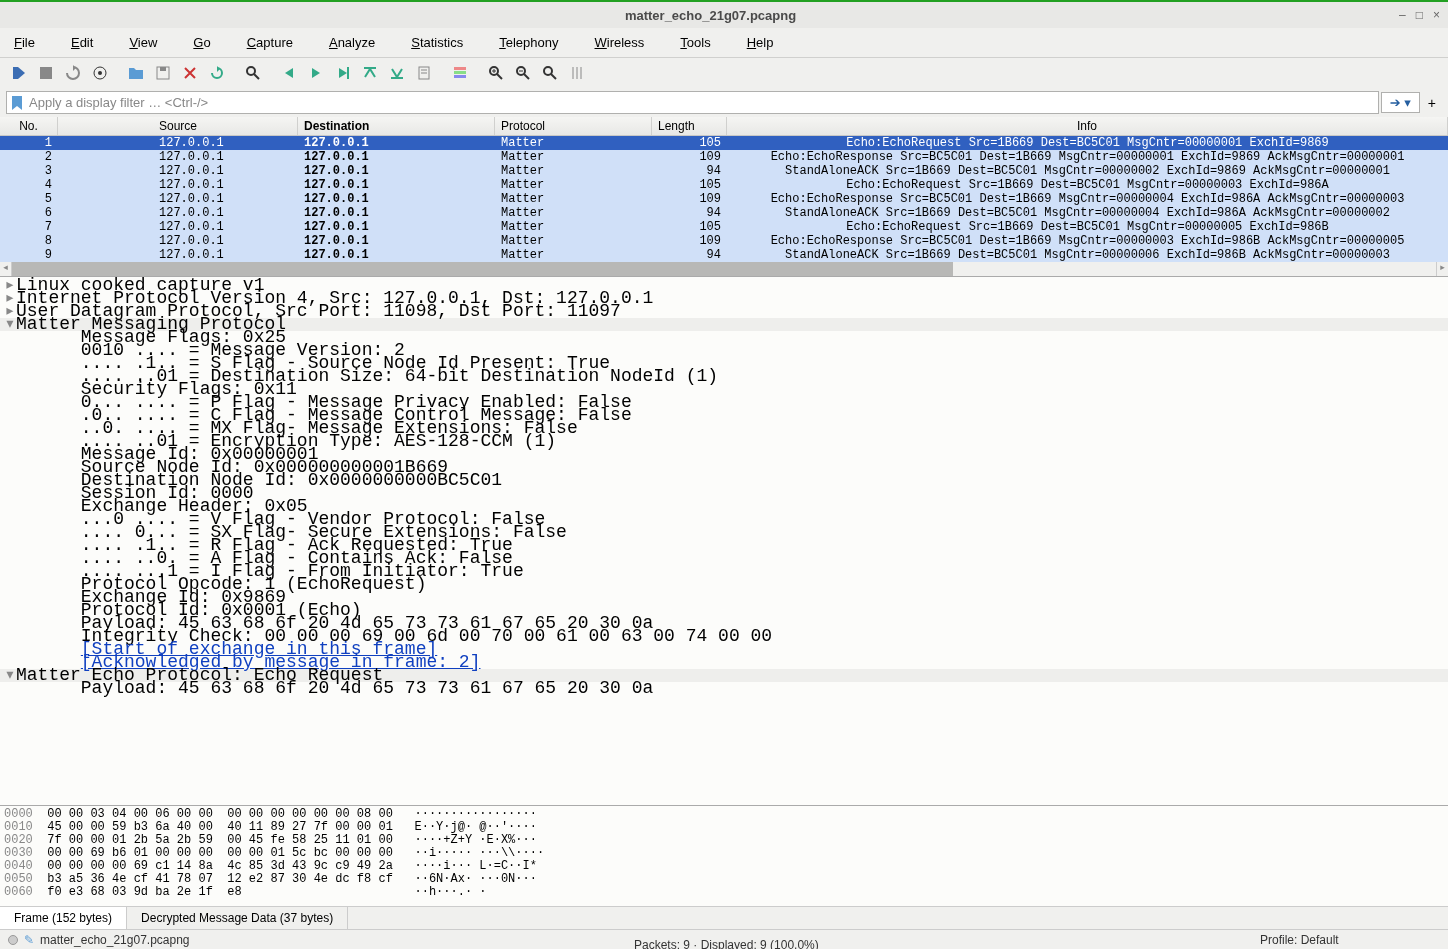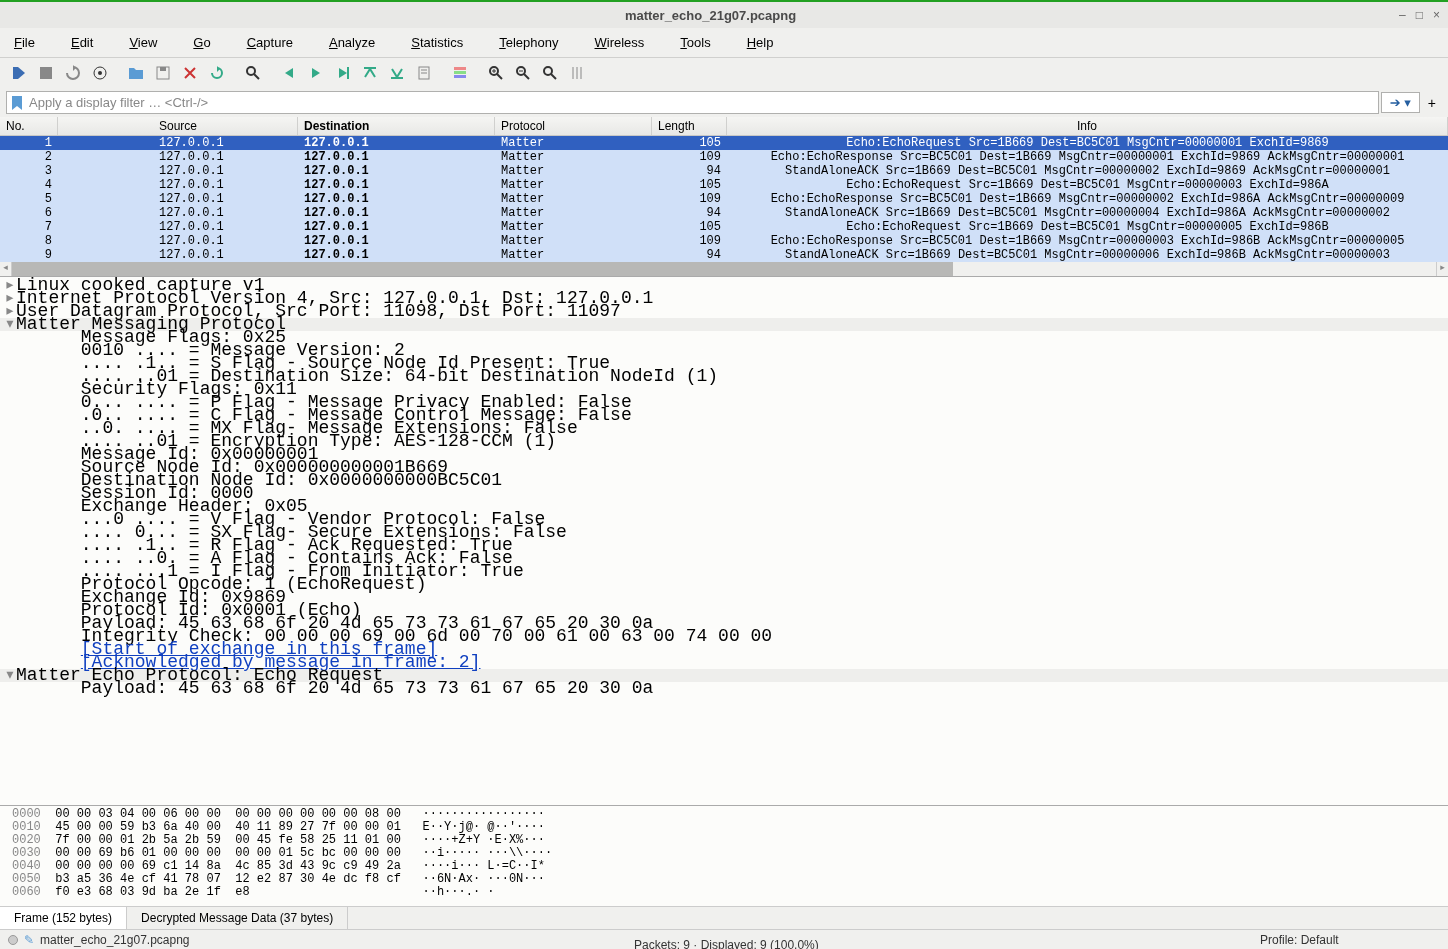--- a/index.html
+++ b/index.html
@@ -36,21 +36,21 @@
 .col-proto { width: 157px; }
 .col-len { width: 75px; text-align: right; }
 .col-info { flex: 1; text-align: center; }
 .packet-list-scroll { height: 14px; background: #f0f0ee; display:flex; }
 .scroll-thumb-h { background: #b8b8b6; height: 100%; }
 .details-pane { flex: 1; background: #fcfcfa; overflow:auto; border-bottom:1px solid #aaa; padding: 2px 0; font-family:"Liberation Mono","Consolas",monospace; font-size:18px; line-height:13px; }
 .tree-row { white-space: pre; padding-left: 4px; }
 .tree-row.header-row { background: #eeeeec; }
 .tree-toggle { display:inline-block; width:12px; text-align:center; color:#888; vertical-align:top; }
 .linklike { color: #1040c0; text-decoration: underline; }
-.hex-pane { background: #fcfcfa; height: 100px; overflow:hidden; font-family:"Liberation Mono","Consolas",monospace; font-size:12px; line-height:13px; padding: 2px 12px; white-space:pre; }
+.hex-pane { background: #fcfcfa; height: 100px; overflow:hidden; font-family:"Liberation Mono","Consolas",monospace; font-size:12px; line-height:13px; padding: 2px 4px; white-space:pre; }
 .hex-offset { color: #888; }
 .tabs { background: #f0f0ee; display: flex; border-top:1px solid #ccc; }
 .tab { padding: 4px 14px; border-right:1px solid #ccc; cursor:pointer; font-size:12px; background:#f0f0ee; }
 .tab.active { background:#fff; border-bottom:1px solid #fff; margin-bottom:-1px; }
 .statusbar { background: #f0f0ee; border-top:1px solid #ccc; display:flex; align-items:center; padding:2px 8px; font-size:12px; color:#333; height:20px; }
 .status-left { display:flex; align-items:center; gap:6px; flex:1; }
 .status-mid { flex:1;margin-top:11px; }
 .status-right { width:180px; }
 .expert-dot { width:10px; height:10px; border-radius:50%; background:#ccc; border:1px solid #999; }
 svg { display: block; }
@@ -218,21 +218,21 @@
         </svg>
       </span>
     <input class="filter-input" placeholder="Apply a display filter … &lt;Ctrl-/&gt;" style="">
   </div>
   <span class="filter-arrow">➔ ▾</span>
   <span class="filter-plus">+</span>
 </div>
 
 <div class="packet-list">
   <div class="packet-header">
-    <div class="ph-col col-no" style="text-align:left">No.</div>
+    <div class="ph-col col-no" style="text-align:center">No.</div>
     <div class="ph-col col-time">Time</div>
     <div class="ph-col col-src">Source</div>
     <div class="ph-col col-dst">Destination</div>
     <div class="ph-col col-proto">Protocol</div>
     <div class="ph-col col-len" style="text-align:left">Length</div>
     <div class="ph-col col-info">Info</div>
   </div>
   <div class="packet-rows" id="packet-rows" style="position:relative;">
       <div class="packet-row selected">
         <div class="pr-col col-no">1</div>
@@ -270,21 +270,21 @@
         <div class="pr-col col-len">105</div>
         <div class="pr-col col-info">Echo:EchoRequest Src=1B669 Dest=BC5C01 MsgCntr=00000003 ExchId=986A</div>
       </div>
       <div class="packet-row related">
         <div class="pr-col col-no">5</div>
         <div class="pr-col col-time">0.652977112</div>
         <div class="pr-col col-src">127.0.0.1</div>
         <div class="pr-col col-dst">127.0.0.1</div>
         <div class="pr-col col-proto">Matter</div>
         <div class="pr-col col-len">109</div>
-        <div class="pr-col col-info">Echo:EchoResponse Src=BC5C01 Dest=1B669 MsgCntr=00000002 ExchId=986A AckMsgCntr=00000009</div>
+        <div class="pr-col col-info">Echo:EchoResponse Src=BC5C01 Dest=1B669 MsgCntr=00000004 ExchId=986A AckMsgCntr=00000003</div>
       </div>
       <div class="packet-row related">
         <div class="pr-col col-no">6</div>
         <div class="pr-col col-time">1.002000211</div>
         <div class="pr-col col-src">127.0.0.1</div>
         <div class="pr-col col-dst">127.0.0.1</div>
         <div class="pr-col col-proto">Matter</div>
         <div class="pr-col col-len">94</div>
         <div class="pr-col col-info">StandAloneACK Src=1B669 Dest=BC5C01 MsgCntr=00000004 ExchId=986A AckMsgCntr=00000002</div>
       </div>

